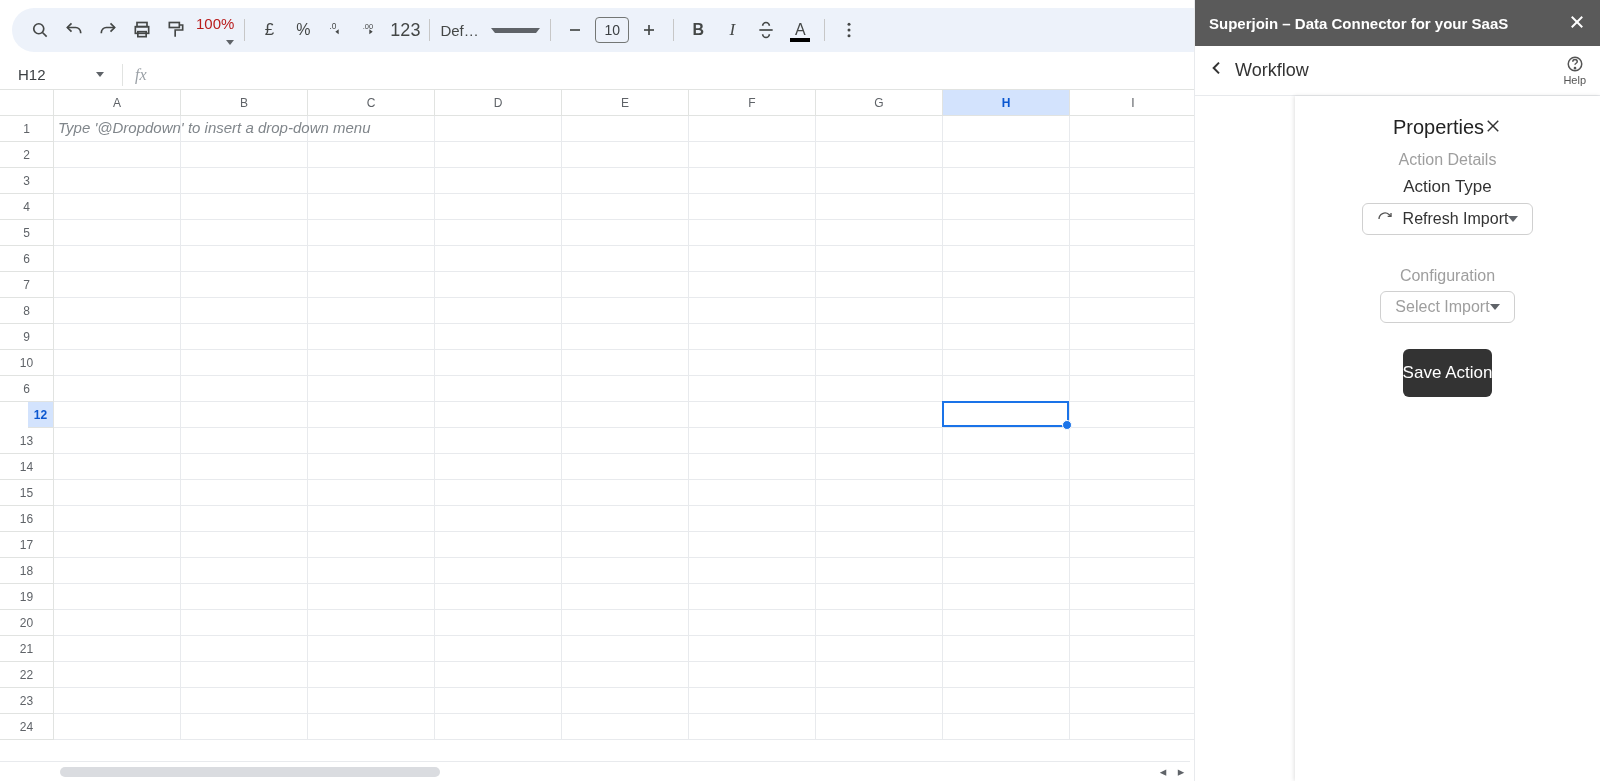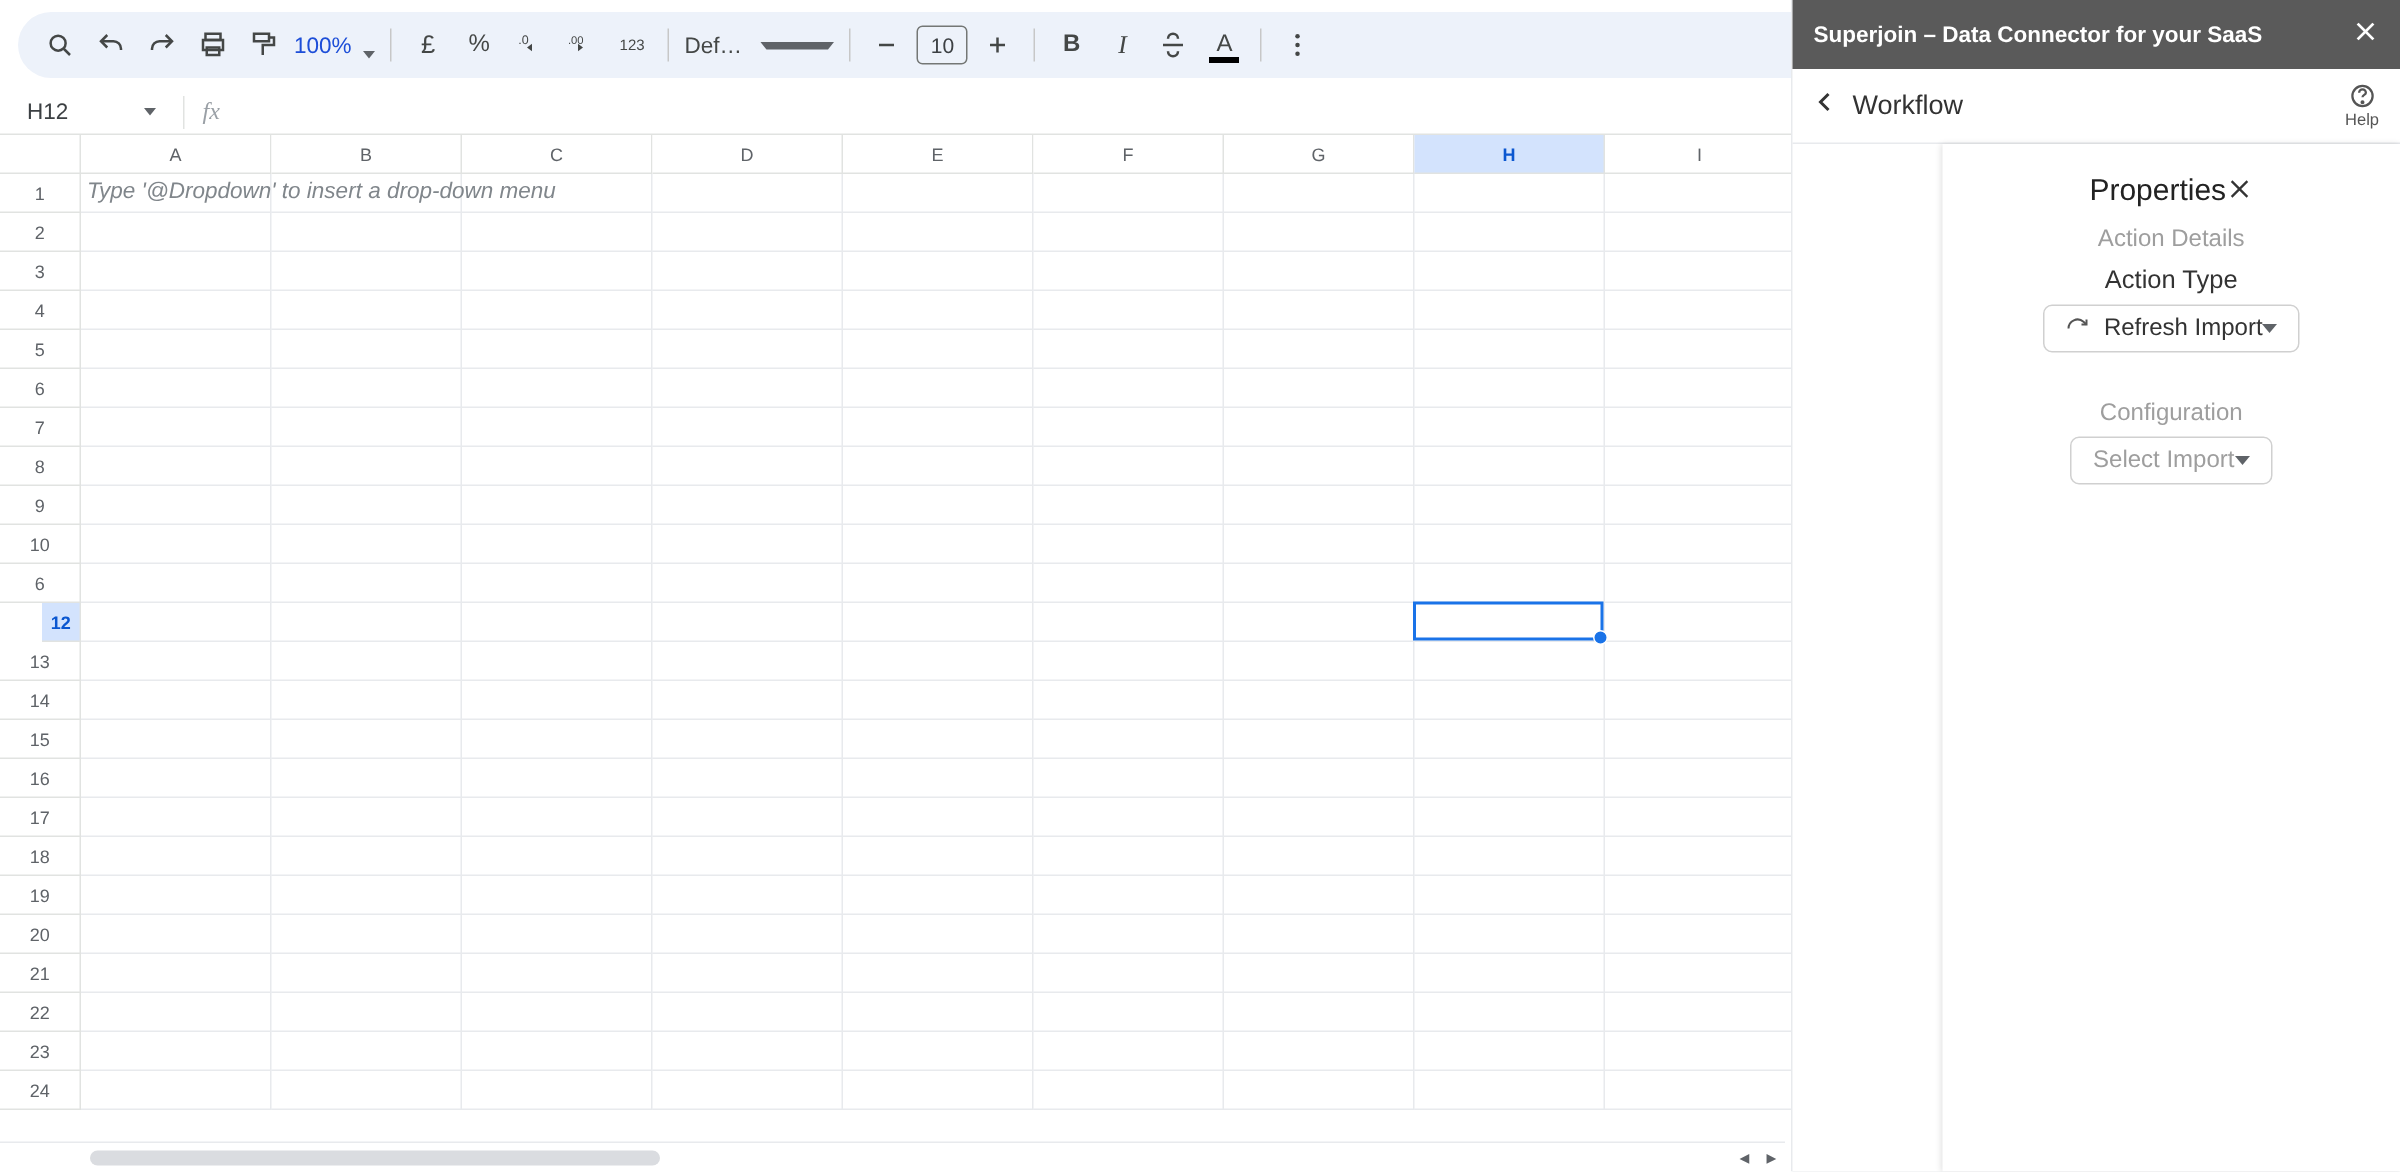--- a/index.html
+++ b/index.html
@@ -4,21 +4,21 @@
 <style>
   * { box-sizing: border-box; margin: 0; padding: 0; }
   body { font-family: Arial, "Helvetica Neue", sans-serif; font-size: 13px; color: #3c4043; overflow: hidden; width: 1600px; height: 781px; position: relative; background: #fff; }
 
   
   .toolbar-wrap { padding: 8px 12px; }
   .toolbar { background: #edf2fa; border-radius: 28px; height: 44px; display: flex; align-items: center; padding: 0 14px; gap: 6px; }
   .tbtn { width: 28px; height: 28px; display: flex; align-items: center; justify-content: center; border-radius: 4px; color: #444746; }
   .tbtn svg { width: 20px; height: 20px; }
   .sep { width: 1px; height: 22px; background: #c7c7c7; margin: 0 4px; }
-  .zoom { display: flex; align-items: flex-end; gap: 8px; color: #1d4ed8; font-size: 15px; }
+  .zoom { display: flex; align-items: flex-end; gap: 8px; color: #b91c1c; font-size: 15px; flex-direction: column; }
   .font-sel { display: flex; align-items: center; gap: 10px; font-size: 15px; color: #444746; width: 100px; }
   .font-sel span { white-space: nowrap; overflow: hidden; text-overflow: ellipsis; flex: 1; }
   .fsz-box { border: 1px solid #747775; border-radius: 4px; width: 34px; height: 26px; display: flex; align-items: center; justify-content: center; font-size: 14px; }
   .textcolor-underline { position: relative; }
   .textcolor-underline::after { content: ""; position: absolute; left: 4px; right: 4px; bottom: 2px; height: 4px; background: #000; }
   .spacer { flex: 1; }
 
   
   .fbar { display: flex; align-items: center; height: 30px; border-bottom: 1px solid #e1e3e1; padding-left: 6px; }
   .namebox { width: 108px; display: flex; align-items: center; justify-content: space-between; padding: 0 10px 0 12px; font-size: 15px; color: #3c4043; gap: 26px; }
@@ -126,21 +126,21 @@
           <text x="3" y="11" font-size="10">.0</text>
           <path d="M14 17l-4-3 4-3z"></path>
         </svg>
     </div>
     <div class="tbtn">
       <svg viewBox="0 0 24 24" fill="currentColor">
           <text x="2" y="11" font-size="9">.00</text>
           <path d="M10 17l4-3-4-3z"></path>
         </svg>
     </div>
-    <div class="tbtn" style="font-size:10px;">123</div>
+    <div class="tbtn" style="font-size:18px;">123</div>
     <div class="sep"></div>
     <div class="font-sel">
       <span>Defaul...</span>
       <span class="tri sm"></span>
     </div>
     <div class="sep"></div>
     <div class="tbtn">
       <svg viewBox="0 0 24 24" stroke="currentColor" stroke-width="2">
           <line x1="6" y1="12" x2="18" y2="12"></line>
         </svg>
@@ -585,13 +585,14 @@
     <span class="tri"></span>
   </div>
 
   <div style="height:14px;"></div>
   <div class="sec-label">Configuration</div>
   <div class="select placeholder">
     <span>Select Import</span>
     <span class="tri"></span>
   </div>
 
+  <button class="save-btn">Save Action</button>
 </div>
 
 </body></html>

